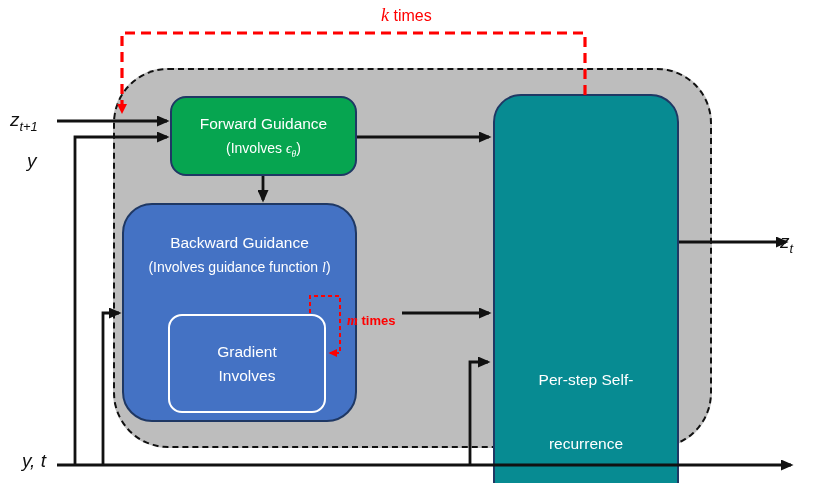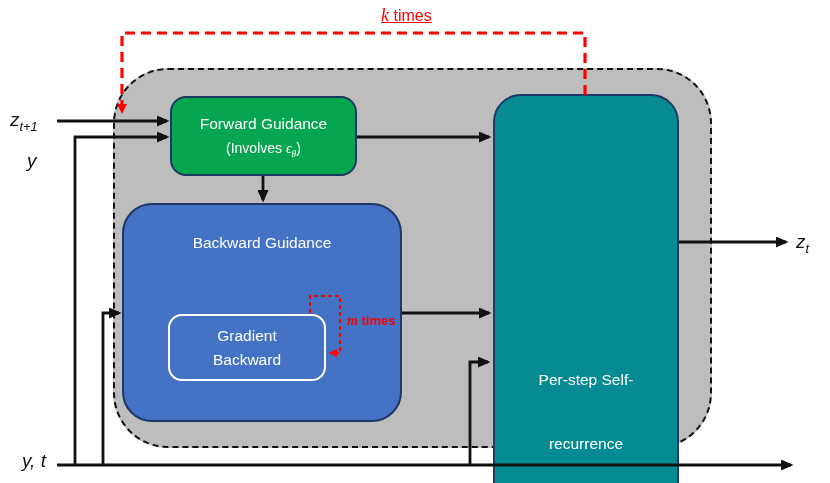--- a/index.html
+++ b/index.html
@@ -26,29 +26,29 @@
     box-sizing:border-box;z-index:2;color:#ffffff;text-align:center;
     border:2px solid var(--box-border);
     display:flex;flex-direction:column;align-items:center;
     font-size:15.5px;line-height:24px;
   }
   #forward-box{
     left:170px;top:96px;width:187px;height:80px;border-radius:16px;
     background:var(--green);justify-content:center;
   }
   #backward-box{
-    left:122px;top:203px;width:280px;height:219px;border-radius:30px;
+    left:122px;top:203px;width:235px;height:219px;border-radius:30px;
     background:var(--blue);justify-content:flex-start;padding-top:26px;
   }
   #recurrence-box{
     left:493px;top:94px;width:186px;height:428px;border-radius:28px;
     background:var(--teal);justify-content:flex-end;gap:40px;
   }
   #gradient-box{
-    left:168px;top:314px;width:158px;height:67px;border-radius:14px;
+    left:168px;top:314px;width:158px;height:99px;border-radius:14px;
     background:transparent;border:2px solid #ffffff;justify-content:center;
     z-index:3;
   }
   .fx{font-size:14px;}
   .mathvar{font-family:"Liberation Serif","DejaVu Serif",serif;font-style:italic;}
   sub{font-size:0.68em;line-height:0;}
   
   #overlay{left:0;top:0;width:830px;height:483px;z-index:4;pointer-events:none;}
   .k-black{stroke:var(--black);stroke-width:2.8;fill:none;}
   .k-red-big{stroke:var(--red);stroke-width:3.2;fill:none;stroke-dasharray:10 6;}
@@ -74,25 +74,28 @@
 
   <div id="forward-box" class="abs node">
     <div>Forward Guidance</div>
     <div class="fx">
       <span>(Involves </span><span class="mathvar">ϵ</span><sub class="mathvar">θ</sub><span>)</span>
     </div>
   </div>
 
   <div id="backward-box" class="abs node">
     <div>Backward Guidance</div>
+    <div class="fx">
+      <span>(Involves guidance function </span><span class="mathvar">l</span><span>)</span>
+    </div>
   </div>
 
   <div id="gradient-box" class="abs node">
     <div>Gradient</div>
-    <div>Backward</div>
+    <div>Involves</div>
   </div>
 
   <div id="recurrence-box" class="abs node">
     <div>Per-step Self-</div>
     <div>recurrence</div>
     <div>Noise)</div>
   </div>
 
   <svg id="overlay" class="abs" viewBox="0 0 830 483" xmlns="http://www.w3.org/2000/svg">
     <defs>
@@ -124,24 +127,24 @@
 
   <div class="abs iolabel" style="left:10px;top:109px;">
     <span>z</span><sub>t+1</sub>
   </div>
   <div class="abs iolabel" style="left:27px;top:150px;">
     <span>y</span>
   </div>
   <div class="abs iolabel" style="left:22px;top:450px;">
     <span>y, t</span>
   </div>
-  <div class="abs iolabel" style="left:796px;top:231px;">
+  <div class="abs iolabel" style="left:780px;top:231px;">
     <span>z</span><sub>t</sub>
   </div>
 
-  <div class="abs redlabel" style="left:381px;top:5px;text-decoration:underline;">
+  <div class="abs redlabel" style="left:381px;top:5px;">
     <span class="mathvar">k</span><span> times</span>
   </div>
   <div class="abs redlabel" id="m-times-label" style="left:347px;top:313px;font-weight:bold;">
     <span class="mathvar">m</span><span> times</span>
   </div>
 
 </div>
 
 </body></html>

